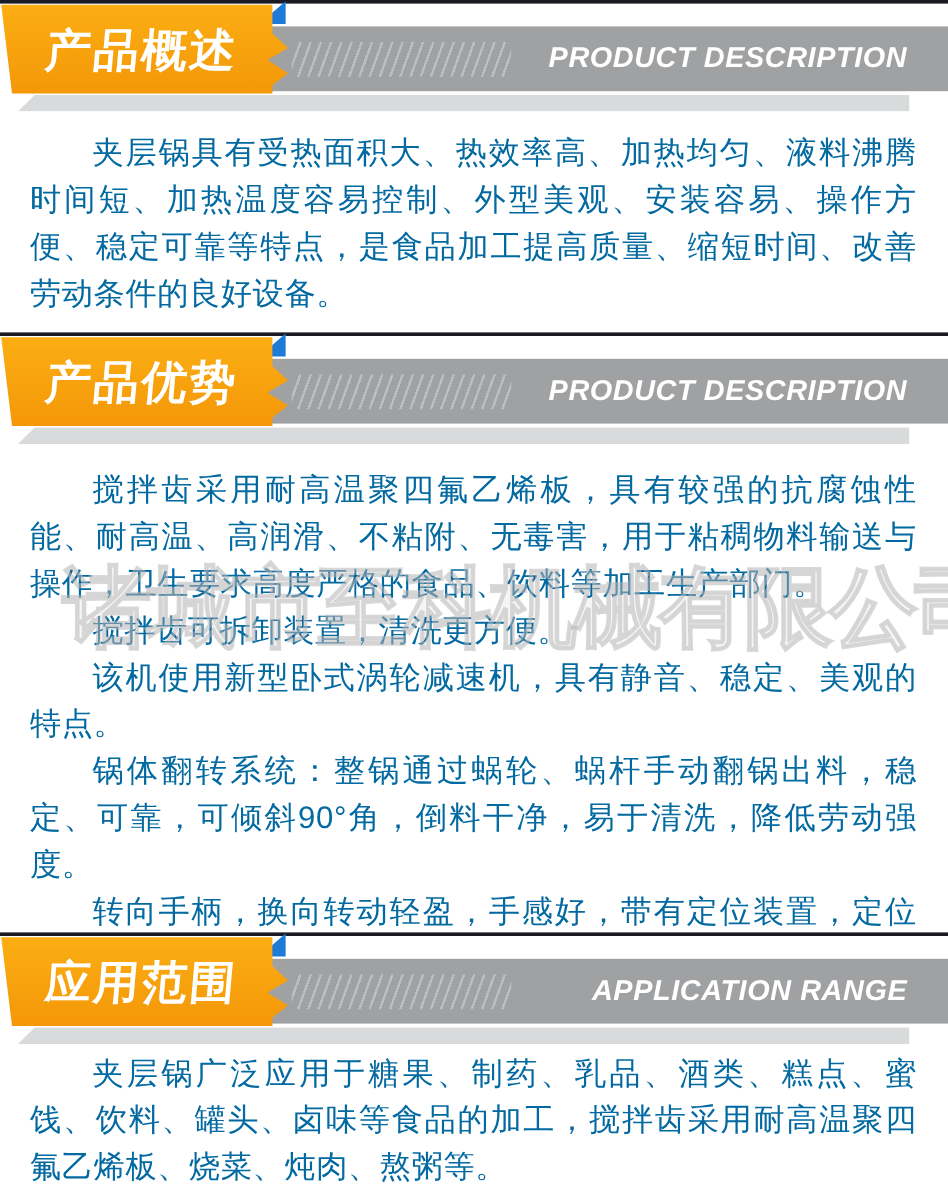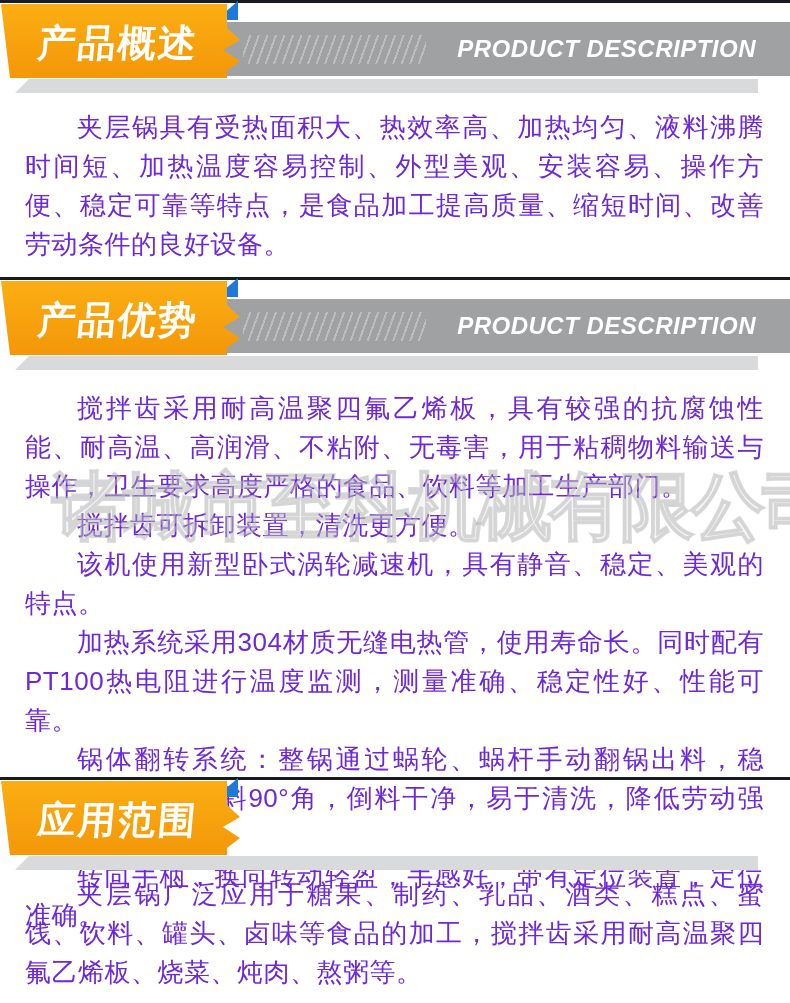--- a/index.html
+++ b/index.html
@@ -47,21 +47,21 @@
   .band-cn{
     position:absolute;left:28px;top:20px;width:180px;height:46px;
     line-height:46px;text-align:center;
     color:#ffffff;font-weight:900;font-size:38px;letter-spacing:2px;
     transform:skewX(-5deg);
     white-space:nowrap;
   }
 
   
   .sec-body{
-    color:#6d28d9;
+    color:#0369a1;
     font-size:26px;line-height:39px;font-weight:500;
     letter-spacing:.5px;
   }
   .sec1 .sec-body{padding:15px 26px 0 25px;}
   .sec2 .sec-body{padding:19px 26px 0 25px;}
   .sec3 .sec-body{padding:5px 26px 0 25px;}
   .sec-body p{
     margin:0;text-indent:2em;text-align:justify;
   }
 
@@ -120,29 +120,32 @@
       </defs>
       <polygon points="216,20 238,1 238,20" fill="#1d7ad9"></polygon>
       <path d="M1,4 L227,4 L227,28 L240,40 L223,50 L240,61 L227,71 L227,78 L10,78 Z" fill="url(#og2)"></path>
     </svg>
     <div class="band-cn">产品优势</div>
   </div>
   <div class="sec-body">
       <p>搅拌齿采用耐高温聚四氟乙烯板，具有较强的抗腐蚀性能、耐高温、高润滑、不粘附、无毒害，用于粘稠物料输送与操作，卫生要求高度严格的食品、饮料等加工生产部门。</p>
       <p>搅拌齿可拆卸装置，清洗更方便。</p>
       <p>该机使用新型卧式涡轮减速机，具有静音、稳定、美观的特点。</p>
-      <p>加热系统采用304材质无缝电热管，使用寿命长。同时配有PT100热电阻进行温度监测，测量准确、稳定性好、性能可靠。</p>
       <p>锅体翻转系统：整锅通过蜗轮、蜗杆手动翻锅出料，稳定、可靠，可倾斜90°角，倒料干净，易于清洗，降低劳动强度。</p>
       <p>转向手柄，换向转动轻盈，手感好，带有定位装置，定位准确。</p>
     </div>
 </div>
 
 <div class="sec sec3">
   <div class="band">
     <div class="topline"></div>
+    <div class="strip">
+      <div class="hatch"></div>
+      <div class="strip-en">APPLICATION RANGE</div>
+    </div>
     <div class="band-shadow"></div>
     <svg class="ribbon" viewBox="0 0 250 93">
       <defs>
         <linearGradient id="og3" x1="0" y1="0" x2="0" y2="1">
           <stop offset="0" stop-color="#fbae13"></stop>
             <stop offset="1" stop-color="#f49708"></stop>
         </linearGradient>
       </defs>
       <polygon points="216,20 238,1 238,20" fill="#1d7ad9"></polygon>
       <path d="M1,4 L227,4 L227,28 L240,40 L223,50 L240,61 L227,71 L227,78 L10,78 Z" fill="url(#og3)"></path>

